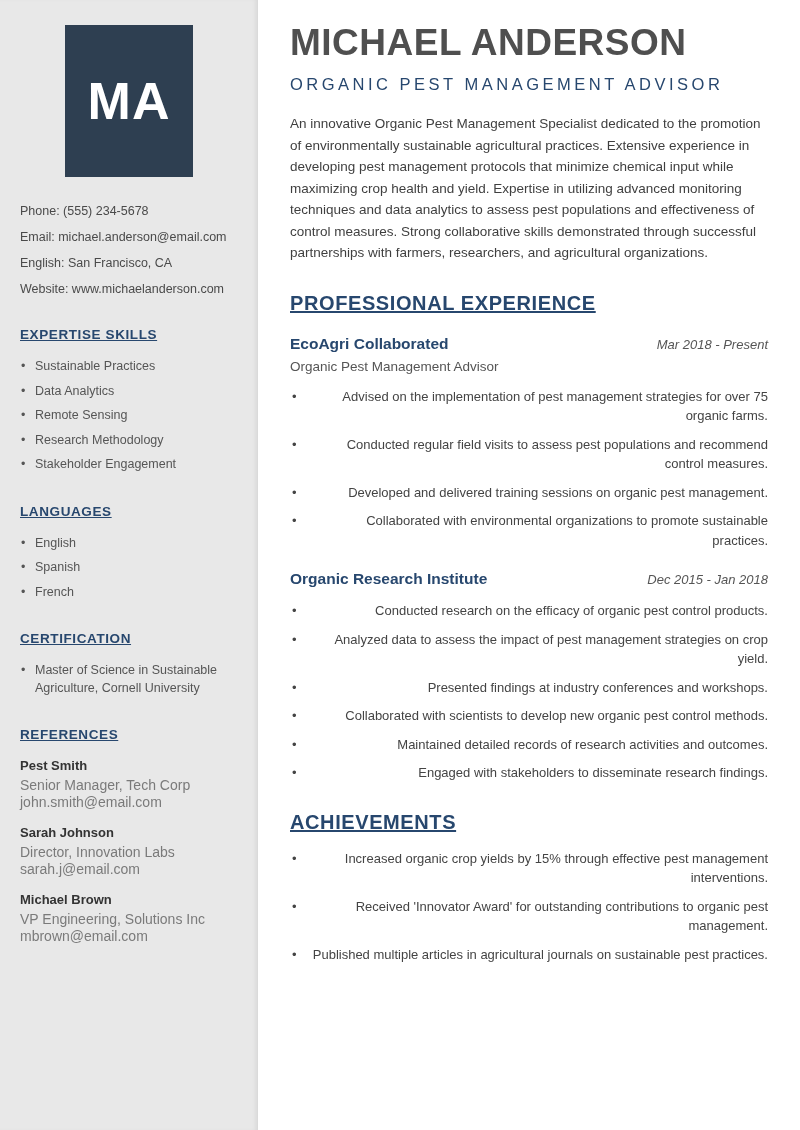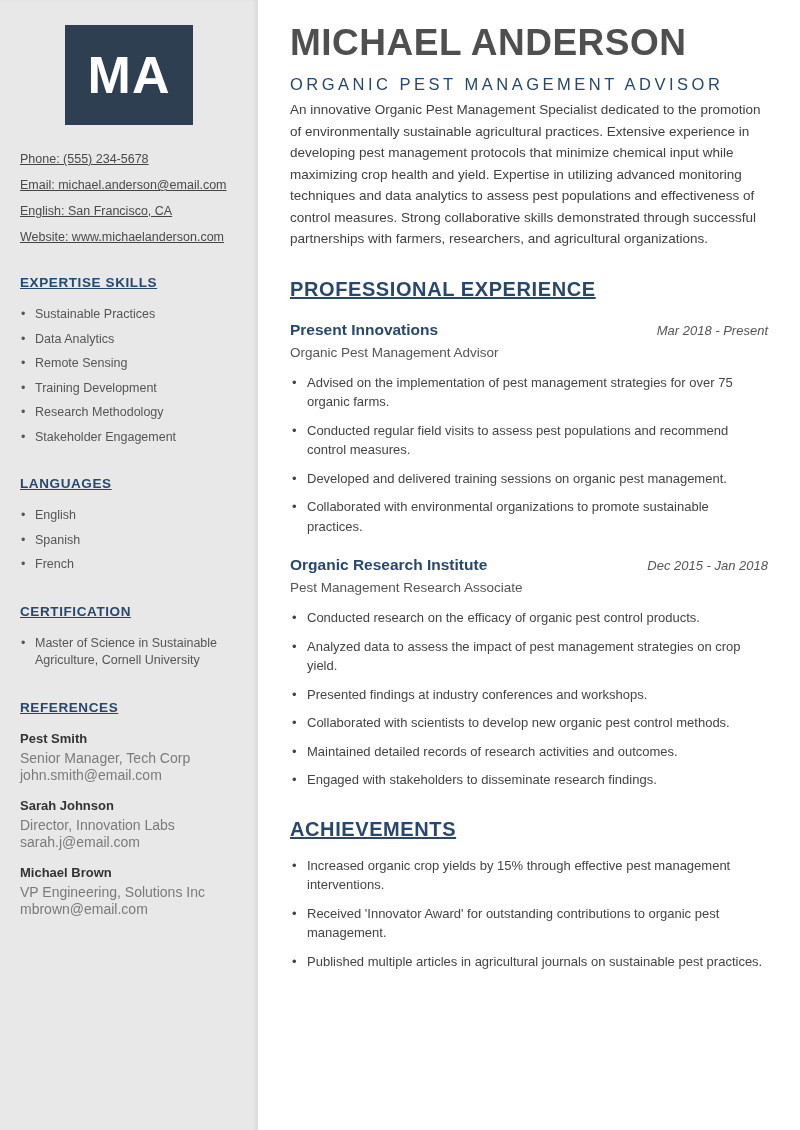--- a/index.html
+++ b/index.html
@@ -20,34 +20,34 @@
   
   .sidebar {
     flex: 0 0 258px;
     width: 258px;
     background: var(--sidebar-bg, #e8e8e8);
     padding: 25px 20px 20px 20px;
     box-shadow: inset -4px 0 4px -2px rgba(0,0,0,0.08);
   }
   .monogram {
     width: 128px;
-    height: 100px;
+    height: 152px;
     margin: 0 auto;
     background: var(--monogram-bg, #2e3f51);
     display: flex;
     align-items: center;
     justify-content: center;
   }
   .monogram span {
     color: #ffffff;
     font-size: 52px;
     font-weight: bold;
     letter-spacing: 1px;
   }
-  .contact { margin-top: 27px; text-decoration: underline; }
+  .contact { margin-top: 27px; }
   .contact-line {
     font-size: 12.5px;
     line-height: 15px;
     color: #4a4a4a;
     margin-bottom: 11px;
   }
   .side-heading {
     font-size: 13.5px;
     font-weight: bold;
     letter-spacing: 0.6px;
@@ -95,21 +95,21 @@
     letter-spacing: 0.5px;
     color: #4f4f4f;
   }
   .role {
     margin-top: 11px;
     font-size: 16.5px;
     letter-spacing: 3.5px;
     color: var(--accent-navy, #27476e);
   }
   .summary {
-    margin-top: 5px;
+    margin-top: 19px;
     font-size: 13.5px;
     line-height: 21.5px;
     color: #3f3f3f;
   }
   .main-heading {
     margin-top: 28px;
     font-size: 20px;
     font-weight: bold;
     letter-spacing: 0.6px;
     color: var(--accent-navy, #27476e);
@@ -129,21 +129,21 @@
   .dates {
     font-size: 13px;
     font-style: italic;
     color: #555;
   }
   .position {
     margin-top: 6px;
     font-size: 13.5px;
     color: #555;
   }
-  .bullets { list-style: none; margin-top: 13px; }
+  .bullets { list-style: none; margin-top: 13px; text-align: right; }
   .bullets li {
     position: relative;
     padding-left: 17px;
     font-size: 13px;
     line-height: 19.5px;
     color: #444;
     margin-bottom: 9px;
   }
   .bullets li::before {
     content: "•";
@@ -178,21 +178,20 @@
     <section>
       <h2 class="side-heading">EXPERTISE SKILLS</h2>
       <ul class="side-list">
 
           <li>Sustainable Practices</li>
 
           <li>Data Analytics</li>
 
           <li>Remote Sensing</li>
 
-          <li>Training Development</li>
 
           <li>Research Methodology</li>
 
           <li>Stakeholder Engagement</li>
         </ul>
     </section>
 
     <section>
       <h2 class="side-heading">LANGUAGES</h2>
       <ul class="side-list">
@@ -246,21 +245,21 @@
 
     <p class="summary">An innovative Organic Pest Management Specialist dedicated to the promotion of environmentally sustainable agricultural practices. Extensive experience in developing pest management protocols that minimize chemical input while maximizing crop health and yield. Expertise in utilizing advanced monitoring techniques and data analytics to assess pest populations and effectiveness of control measures. Strong collaborative skills demonstrated through successful partnerships with farmers, researchers, and agricultural organizations.</p>
 
     <section>
       <h2 class="main-heading">PROFESSIONAL EXPERIENCE</h2>
 
       <div>
 
           <div class="job">
             <div class="job-head">
-              <span class="company">Present Innovations</span>
+              <span class="company">EcoAgri Collaborated</span>
               <span class="dates">Mar 2018 - Present</span>
             </div>
             <div class="position">Organic Pest Management Advisor</div>
             <ul class="bullets">
 
                 <li>Advised on the implementation of pest management strategies for over 75 organic farms.</li>
 
                 <li>Conducted regular field visits to assess pest populations and recommend control measures.</li>
 
                 <li>Developed and delivered training sessions on organic pest management.</li>
@@ -269,21 +268,20 @@
                 <li>Collaborated with environmental organizations to promote sustainable practices.</li>
 
               </ul>
           </div>
 
           <div class="job">
             <div class="job-head">
               <span class="company">Organic Research Institute</span>
               <span class="dates">Dec 2015 - Jan 2018</span>
             </div>
-            <div class="position">Pest Management Research Associate</div>
             <ul class="bullets">
 
                 <li>Conducted research on the efficacy of organic pest control products.</li>
 
                 <li>Analyzed data to assess the impact of pest management strategies on crop yield.</li>
 
                 <li>Presented findings at industry conferences and workshops.</li>
 
                 <li>Collaborated with scientists to develop new organic pest control methods.</li>
 

